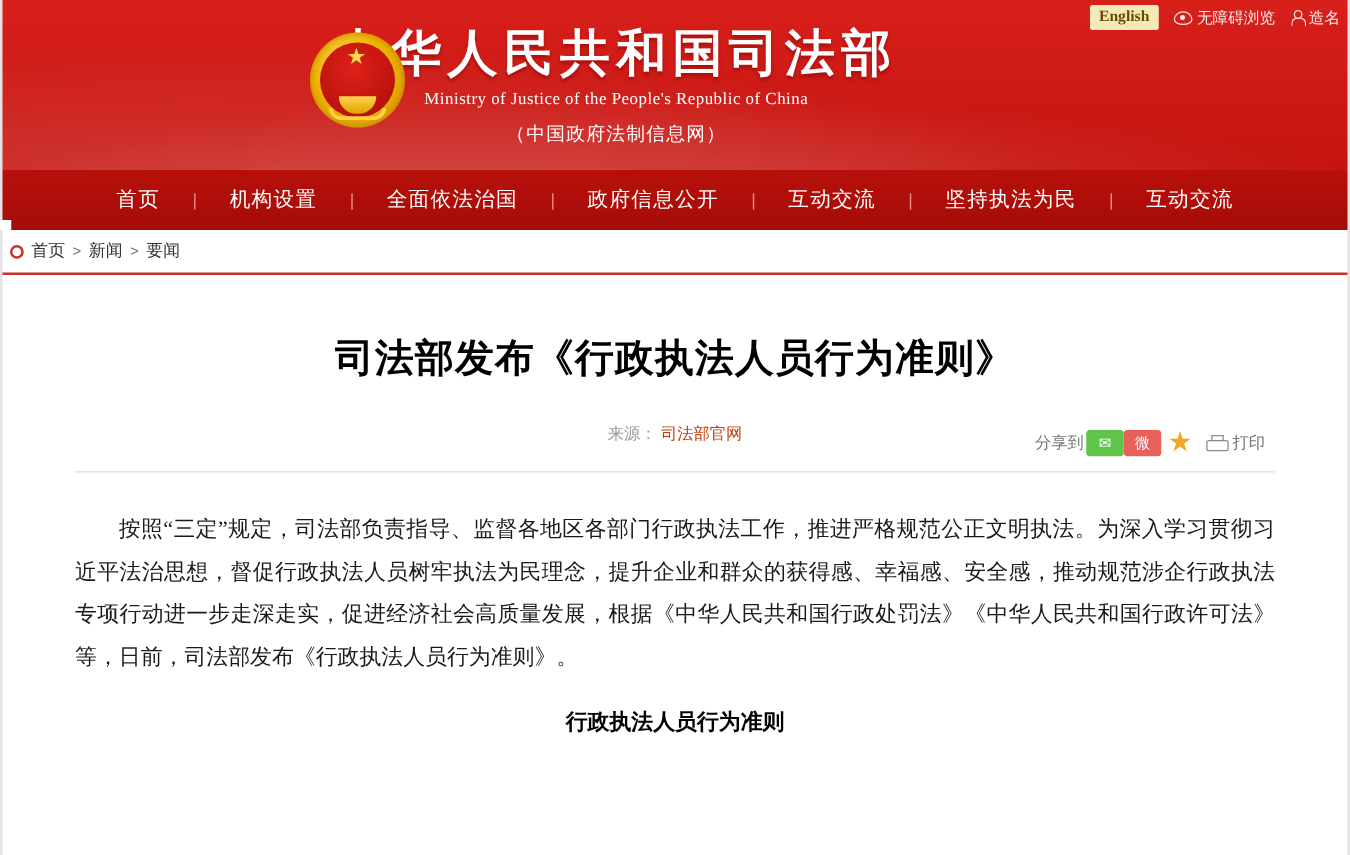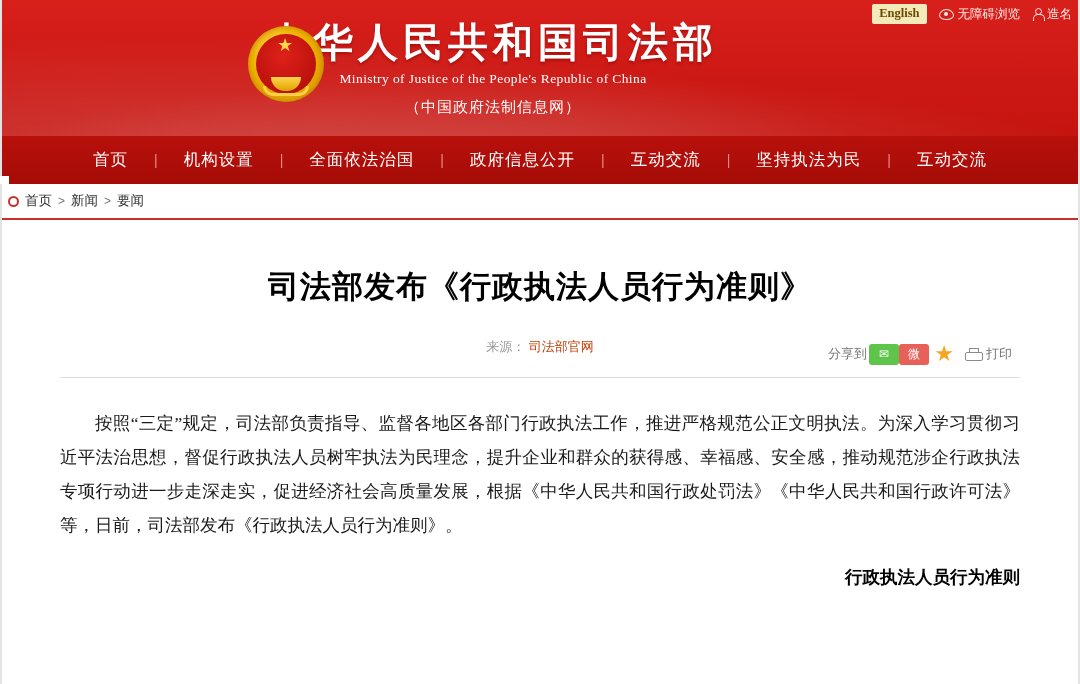--- a/index.html
+++ b/index.html
@@ -198,21 +198,21 @@
   .rule { border-top: 1px solid #ddd; margin-top: 8px; }
 
   .body-text {
     margin-top: 28px;
     font-family: "Liberation Serif", serif;
     font-size: 17.5px; line-height: 34px;
     color: #1a1a1a; text-align: justify;
   }
   .body-text p { text-indent: 2em; margin-bottom: 6px; }
   .sec-head {
-    text-align: right; font-weight: bold;
+    text-align: center; font-weight: bold;
     font-family: "Liberation Serif", serif;
     font-size: 17.5px; margin: 18px 0 10px; color: #000;
   }
 
   
   .edge-left, .edge-right {
     position: absolute; top: 0; width: 2px; height: 684px;
     background: #e3e3e3;
   }
   .edge-left { left: 0; } .edge-right { right: 0; }

